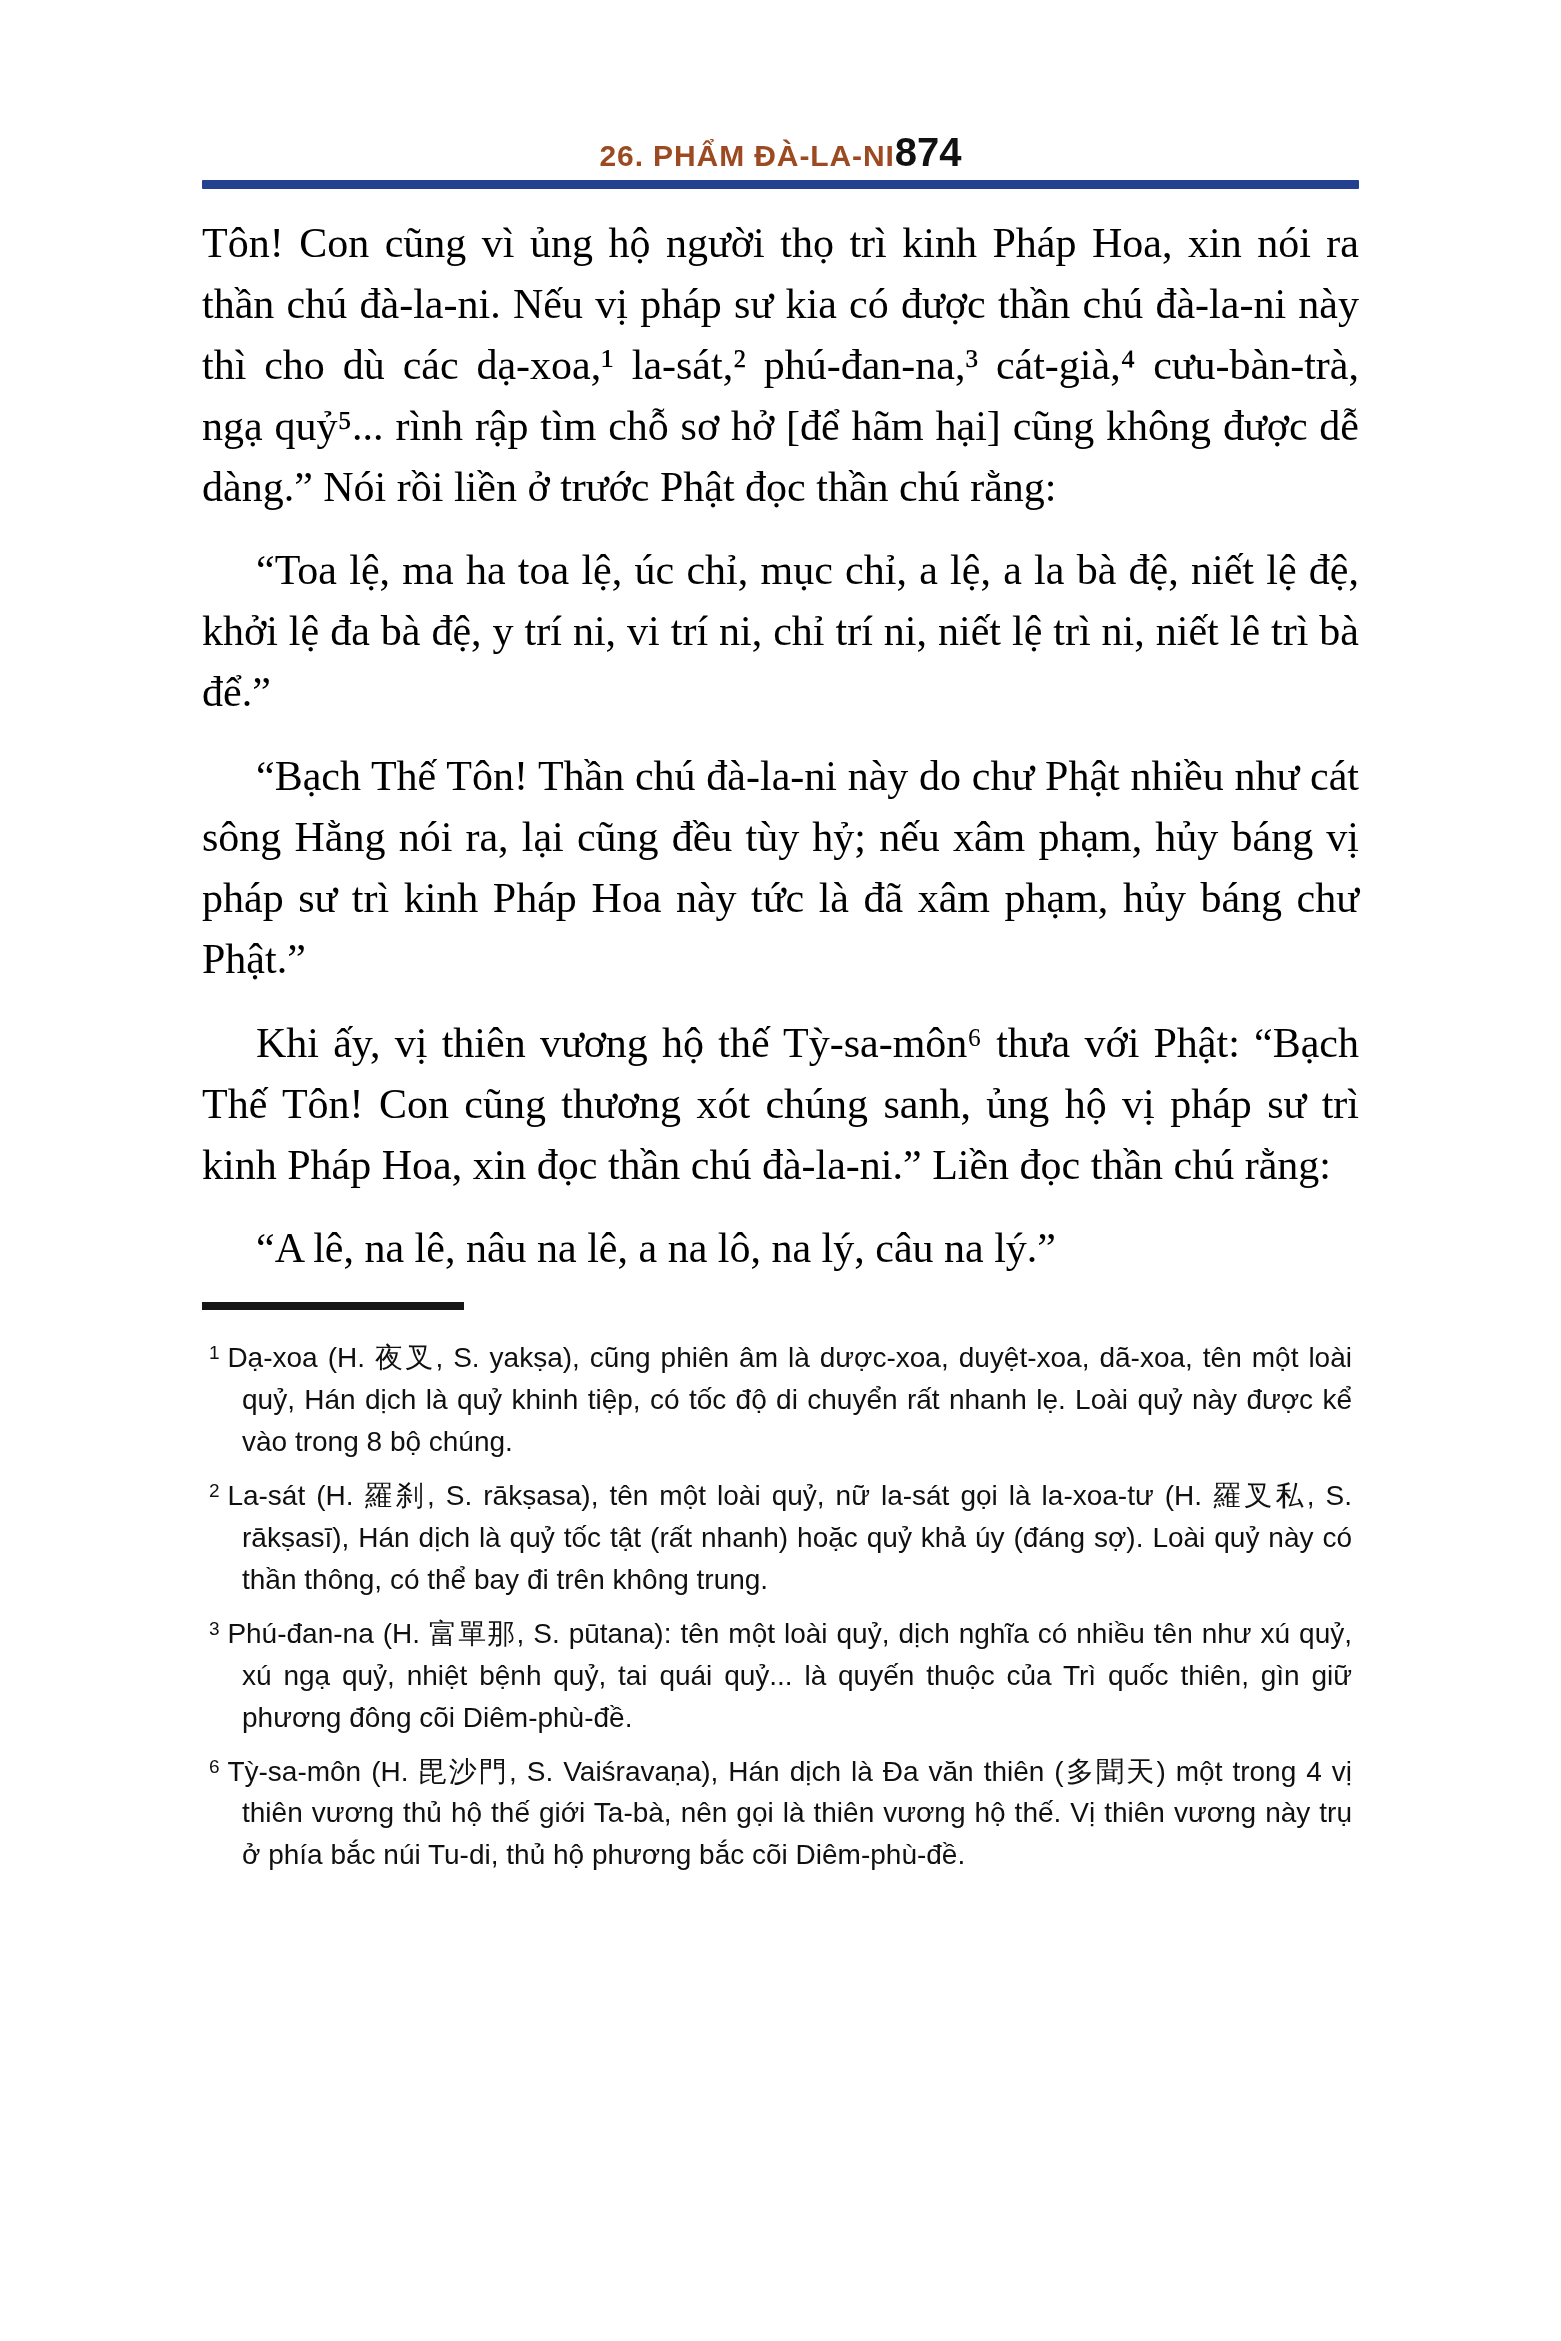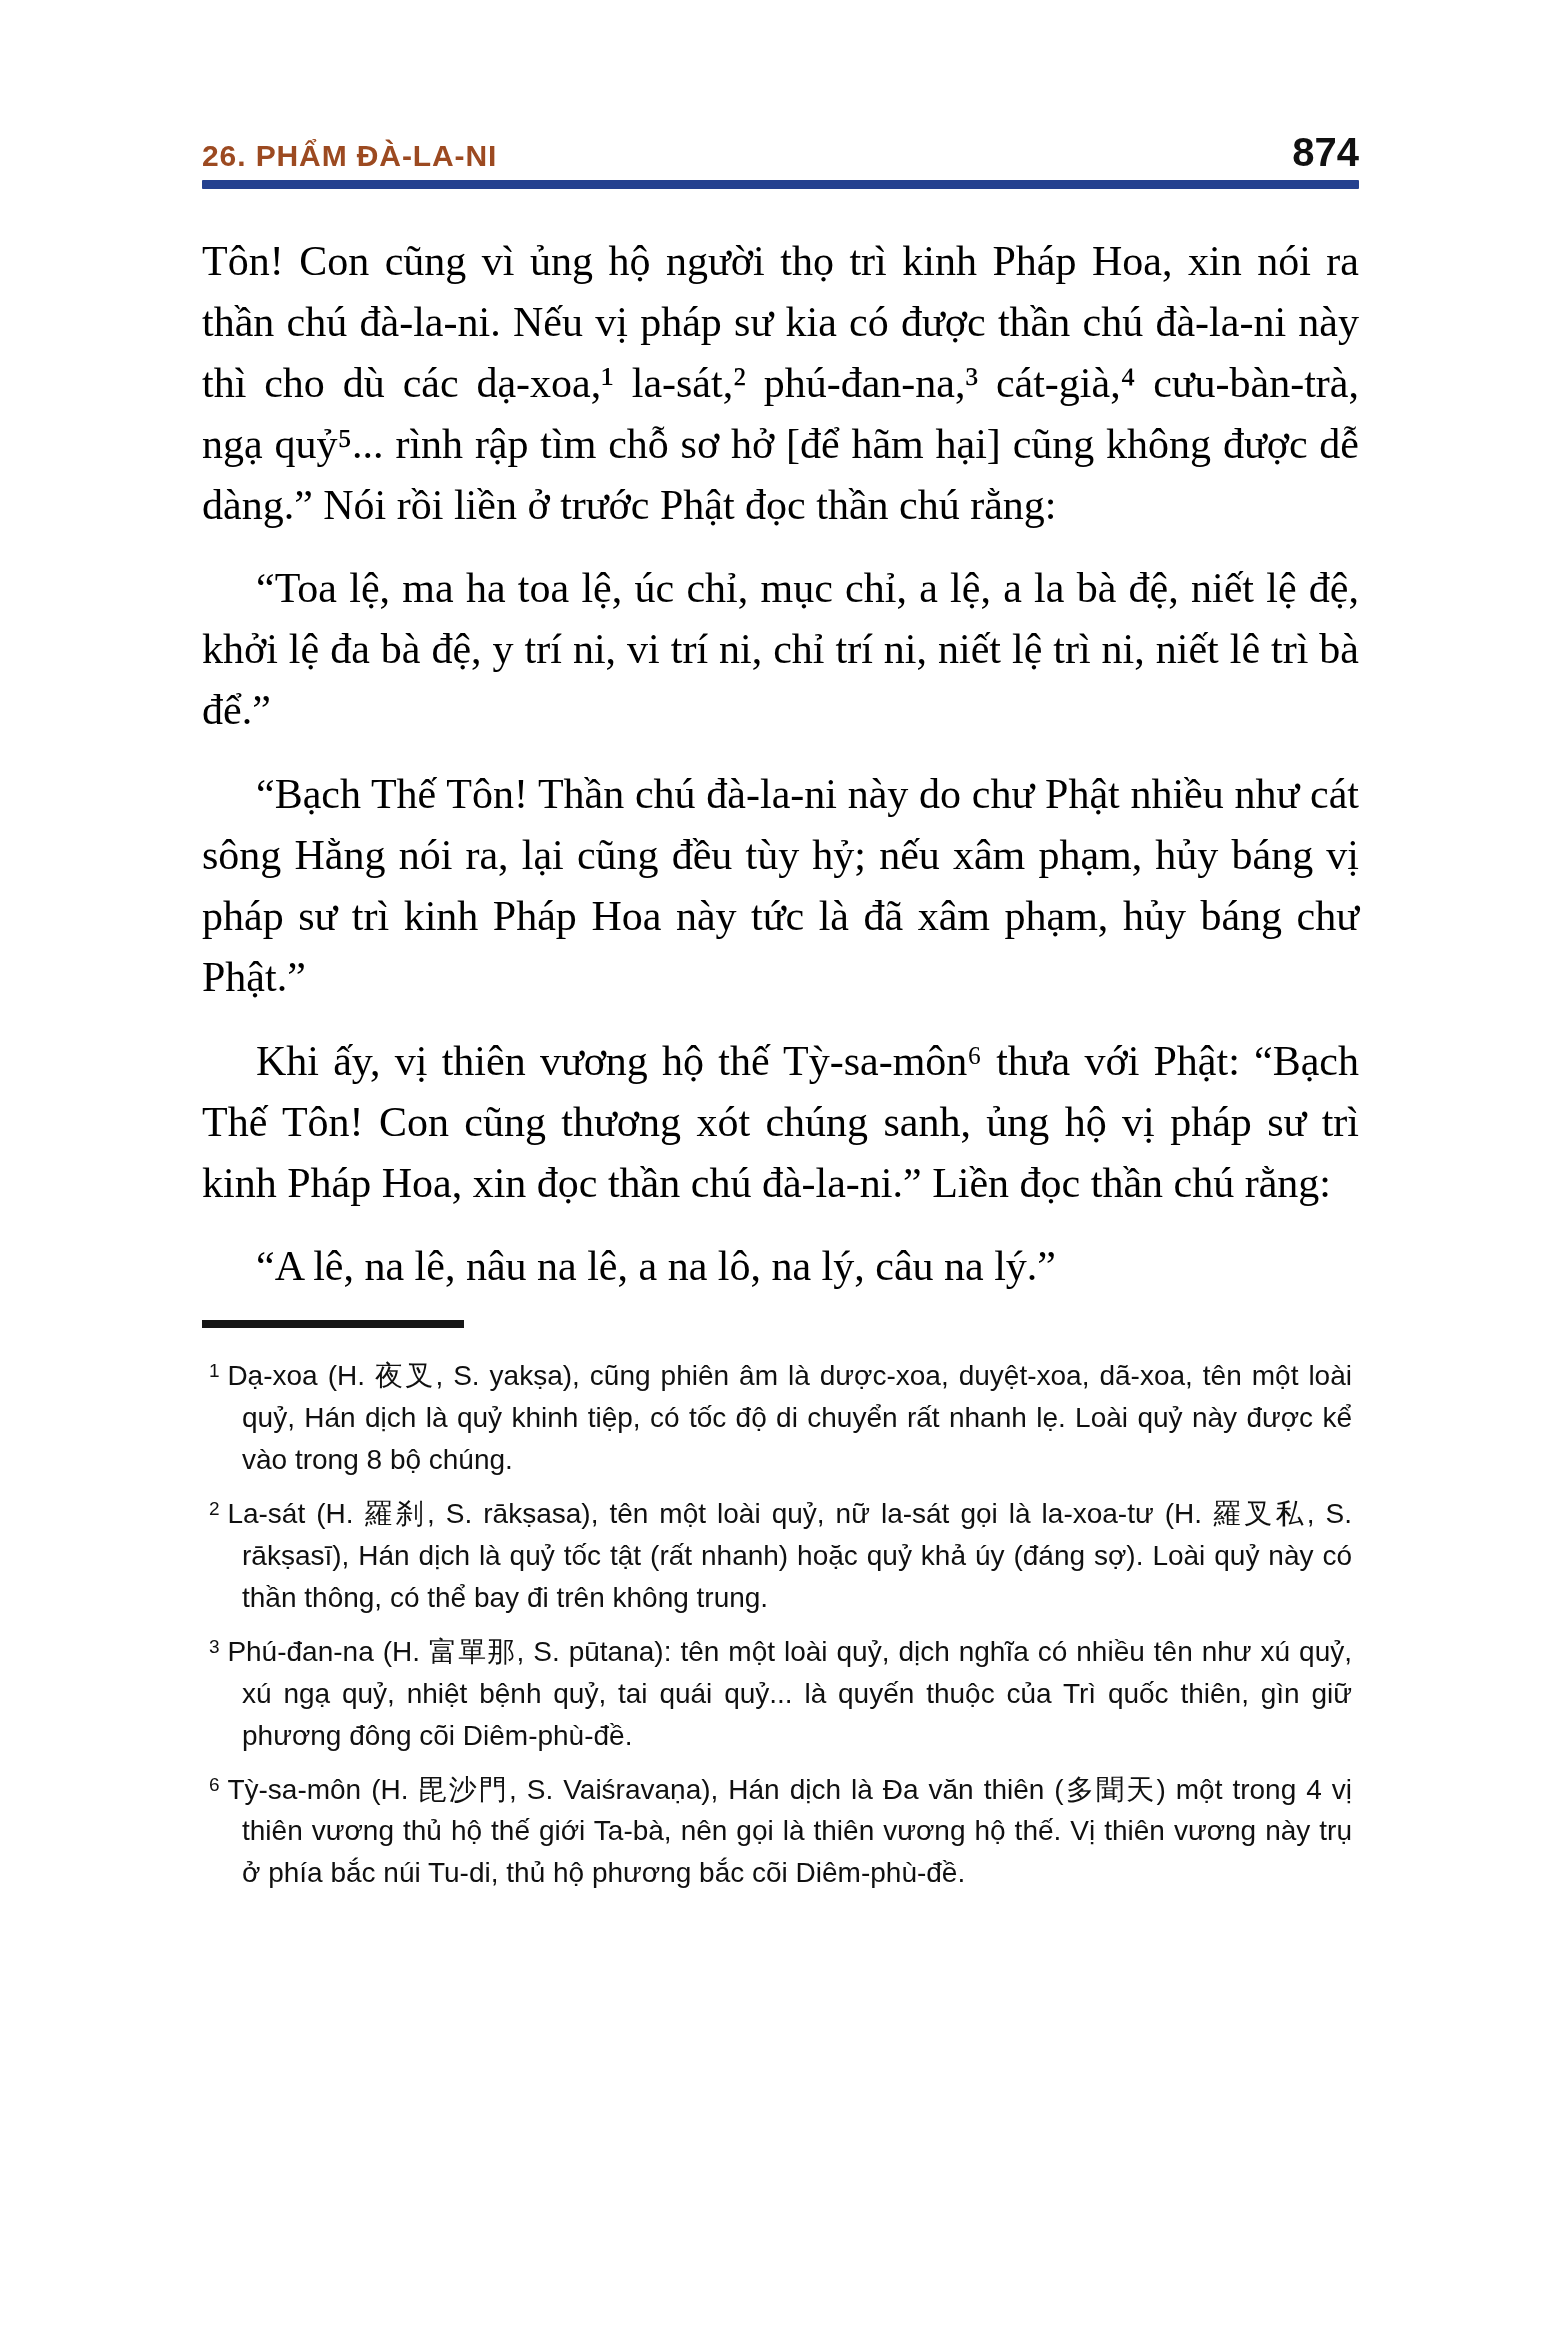--- a/index.html
+++ b/index.html
@@ -1,31 +1,31 @@
 <!DOCTYPE html>
 <html style="--title-color: #9c4a21; --rule-color: #24418f;font-size:14px"><head>
 <meta charset="utf-8">
 <style>
   html,body{margin:0;padding:0;background:#ffffff;}
   body{width:1561px;height:2342px;overflow:hidden;position:relative;
        font-family:"Liberation Serif","DejaVu Serif",serif;color:#000;}
   .page{position:absolute;left:0;top:0;width:1561px;height:2342px;
         padding:0 202px;box-sizing:border-box;}
   
-  .running-header{margin-top:130px;display:flex;justify-content:space-between;
+  .running-header{margin-top:130px;display:flex;justify-content:center;
                   align-items:baseline;}
   .chapter-title{font-family:"Liberation Sans","DejaVu Sans",sans-serif;
                  font-weight:bold;font-size:30px;letter-spacing:0.9px;
                  color:var(--title-color,#9c4a21);}
   .page-number{font-family:"Liberation Sans","DejaVu Sans",sans-serif;
                font-weight:bold;font-size:40px;color:#111;}
   .header-rule{height:8.7px;background:var(--rule-color,#24418f);
                margin-top:5.2px;border-radius:0.9px;}
   
-  .body-text{margin-top:42px;font-size:42px;line-height:61px;
+  .body-text{margin-top:24px;font-size:42px;line-height:61px;
              text-align:justify;}
   .body-text p{margin:0 0 22.6px 0;}
   .body-text p.indent{text-indent:54px;}
   
   
   .footnote-separator{width:262px;height:7.8px;background:#161616;
                       margin-top:15.6px;}
   .footnotes{margin-top:22.6px;
              font-family:"Liberation Sans","DejaVu Sans",sans-serif;
              font-size:28px;line-height:42px;text-align:justify;color:#101010;}

